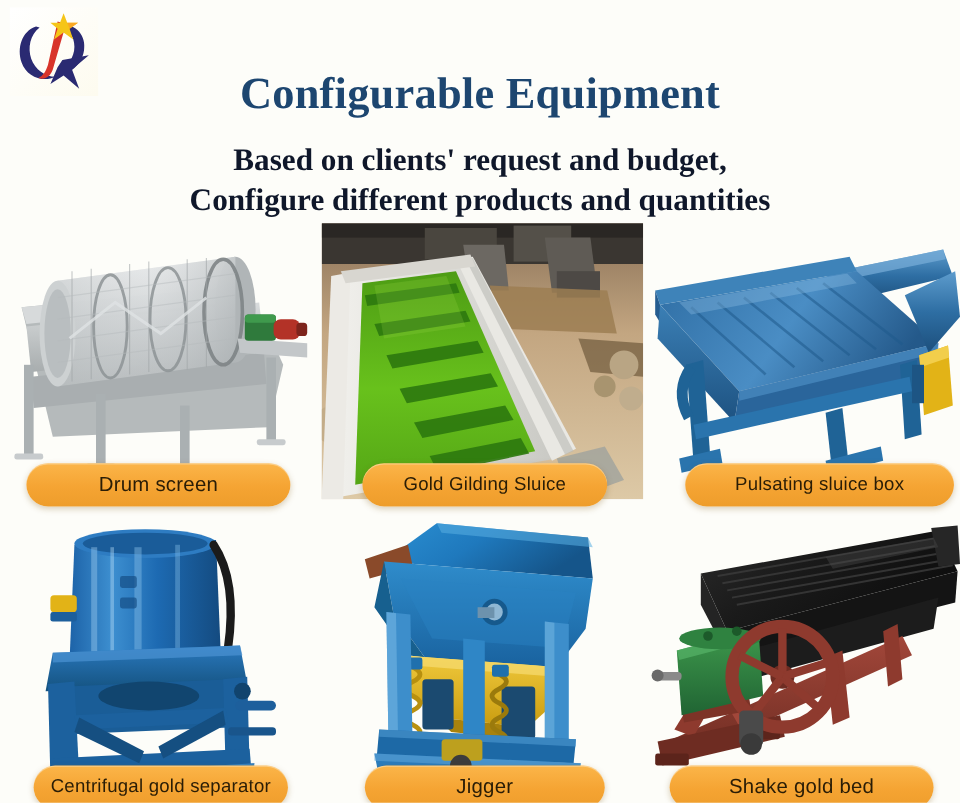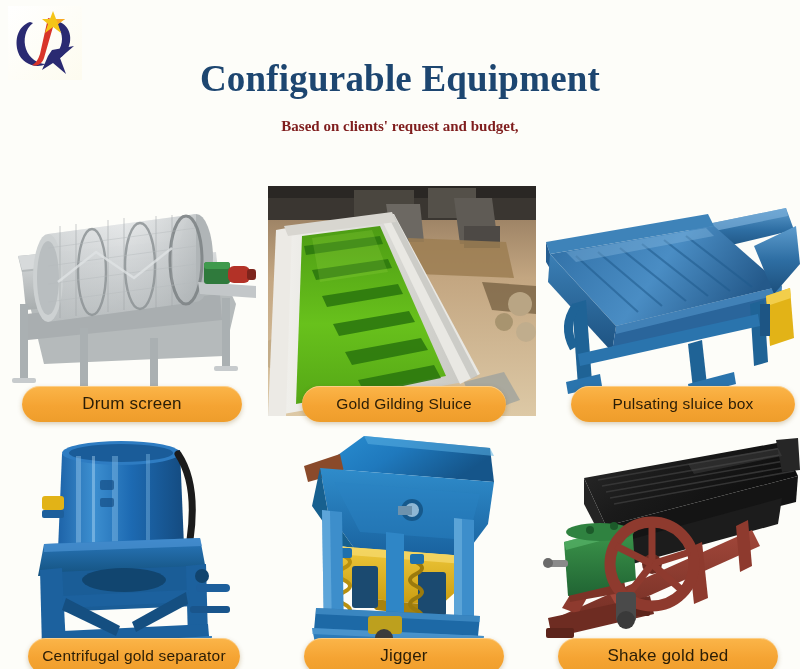--- a/index.html
+++ b/index.html
@@ -22,22 +22,22 @@
     font-weight:bold;
     font-size:37px;
     color:#1d4670;
     letter-spacing:.2px;
     margin-top:57px;
     text-shadow:0 1px 0 rgba(255,255,255,.6);
   }
   .subtitle{
     font-family:"Liberation Serif", serif;
     font-weight:bold;
-    font-size:15px;
-    color:#7f1d1d;
+    font-size:26px;
+    color:#0f172a;
     line-height:1.28;
     text-align:center;
     margin-top:17px;
   }
   
   .grid{
     position:absolute; left:0; top:186px; width:676px; height:483px;
   }
   .cell{ position:absolute; }
   .photo{
@@ -94,20 +94,21 @@
       <path d="M45 5 L48 13 L57 13 L50 18 L53 27 L45 21 L37 27 L40 18 L34 13 L42 13 Z" fill="#f5c518"></path>
       <path d="M45 5 L48 13 L57 13 L50 18 Z" fill="#f9a825"></path>
     </g>
   </svg>
 </div>
 
 <div class="header">
   <div class="title">Configurable Equipment</div>
   <div class="subtitle">
     <div>Based on clients' request and budget,</div>
+    <div>Configure different products and quantities</div>
   </div>
 </div>
 
 <div class="grid">
 
   <div class="cell" style="left:0px;top:0px;width:266px;height:230px;">
     <div class="photo plain">
       <svg width="266" height="230" viewBox="0 0 266 230">
         <defs>
           <linearGradient id="ds-drum" x1="0" y1="0" x2="0" y2="1">

